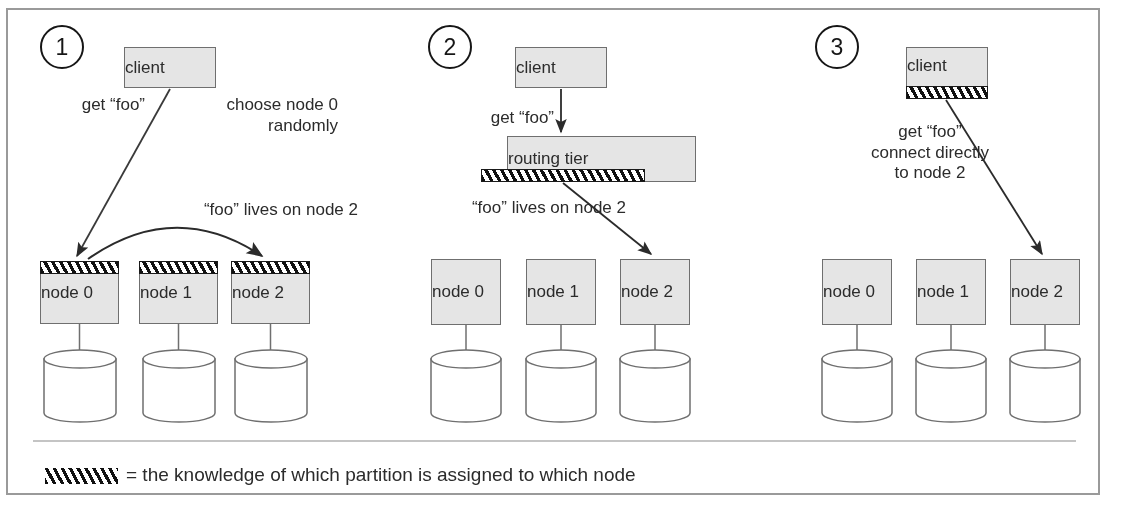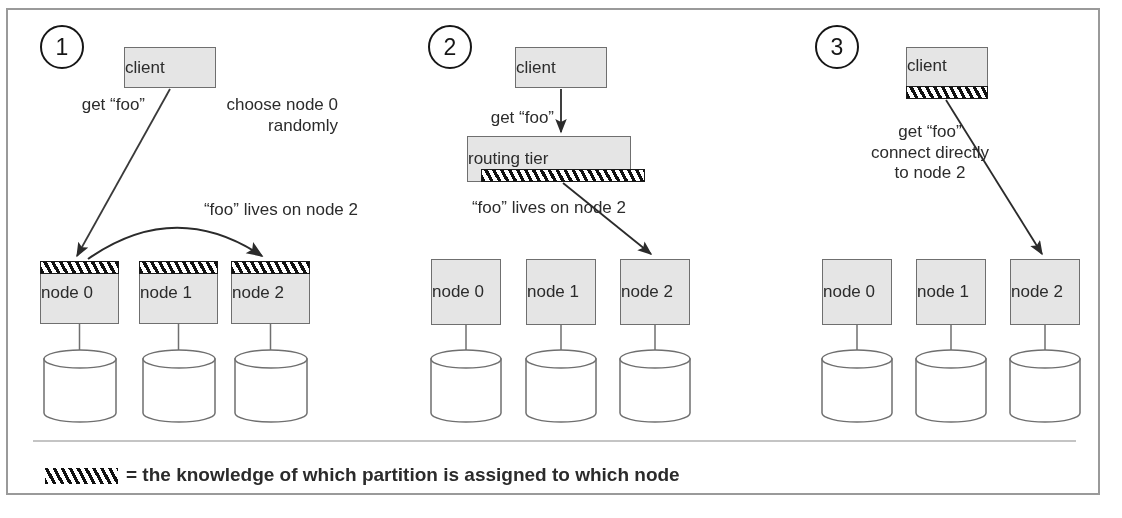--- a/index.html
+++ b/index.html
@@ -92,21 +92,20 @@
     box-sizing: border-box;
     background-image: repeating-linear-gradient(
         62deg,
         #111111 0px, #111111 3.2px,
         #ffffff 3.2px, #ffffff 7.0px);
   }
   .legend-text {
     position: absolute;
     font-size: 19px;
     color: #2b2b2b;
-    font-weight: bold;
   }
   .cyl-label {
     position: absolute;
     font-size: 17px;
     color: #2b2b2b;
     text-align: center;
     width: 100%;
   }
 </style>
 </head>
@@ -155,21 +154,21 @@
   </div>
 
   <div class="step-num" style="left:428px; top:25px;">2</div>
 
   <div class="plain-box" style="left:515px; top:47px; width:92px; height:41px;">
     <span class="box-label">client</span>
   </div>
 
   <div class="txt ann right" style="left:404px; top:108px; width:150px;"><span>get “foo”</span></div>
 
-  <div class="plain-box" style="left:467px; top:136px; width:164px; height:46px;">
+  <div class="plain-box" style="left:507px; top:136px; width:189px; height:46px;">
     <span class="box-label">routing tier</span>
   </div>
   <div class="hatch-band" style="left:481px; top:169px; width:164px; height:13px;"></div>
 
   <div class="txt ann" style="left:411px; top:198px; width:215px;"><span>“foo” lives on node 2</span></div>
 
   <div class="node-box" style="left:431px; top:259px; width:70px; height:66px;">
     <span class="box-label">node 0</span>
   </div>
   <div class="node-box" style="left:526px; top:259px; width:70px; height:66px;">

